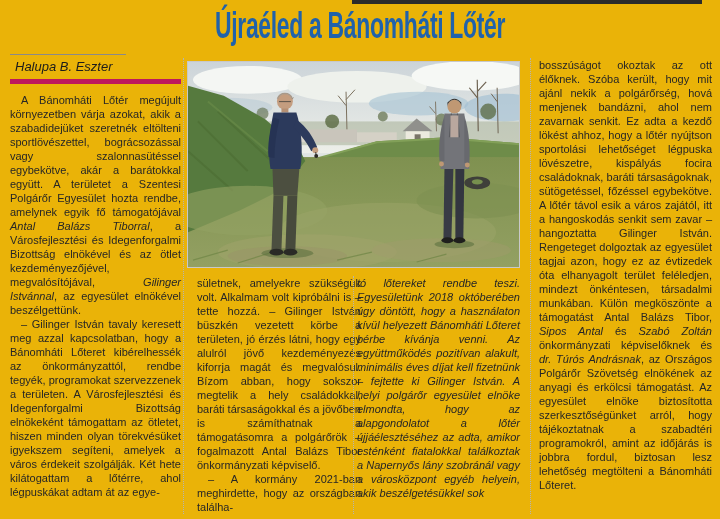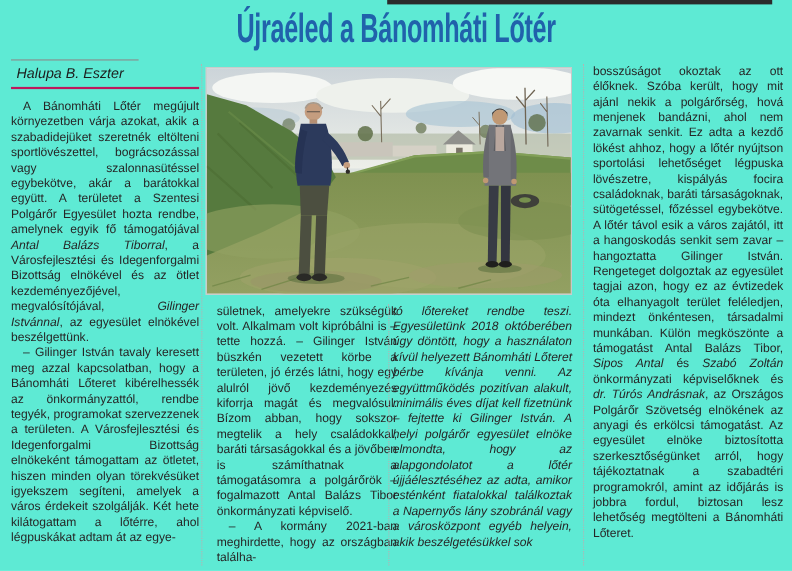--- a/index.html
+++ b/index.html
@@ -1,36 +1,36 @@
 <!DOCTYPE html>
 <html lang="hu"><head>
 <meta charset="utf-8">
 <style>
   html,body{margin:0;padding:0;background:#ffffff;}
   .page{
-    position:relative;width:720px;height:519px;background:#5eead4;
+    position:relative;width:720px;height:519px;background:#eab308;
     overflow:hidden;font-family:"Liberation Sans",sans-serif;color:#262626;
   }
   .artifact-bar{position:absolute;top:0;left:352px;width:350px;height:4px;background:#2b2b2b;}
   .title-wrap{position:absolute;top:1px;left:0;width:720px;text-align:center;}
   .title-text{
     display:inline-block;font-weight:700;font-size:37px;line-height:50px;
     color:#2062ab;transform:scaleX(0.62);transform-origin:center;
     letter-spacing:-0.5px;white-space:nowrap;
   }
   .col{position:absolute;}
   .col p{margin:0;text-align:justify;font-size:11px;line-height:14px;}
   .col-1{left:10px;top:54px;width:171px;}
   .col-2{left:197px;top:276px;width:164px;}
   .col-3{left:357px;top:276px;width:163px;font-style:italic;}
   .col-4{left:539px;top:58px;width:173px;}
   .lead{font-weight:400;text-indent:11px;}
   .p-indent{text-indent:11px;}
   .s-i{font-style:italic;}
-  .byline-block{position:relative;border-bottom:2px solid #be185d;margin-bottom:9px;}
+  .byline-block{position:relative;border-bottom:5px solid #be185d;margin-bottom:9px;}
   .byline-rule-top{position:absolute;top:0;left:0;width:116px;height:0;border-top:1px solid #8a8a8a;}
   .byline{font-style:italic;font-size:13px;line-height:16px;padding:5px 0 4px 5px;color:#1c1c1c;}
   .divider{position:absolute;width:0;border-left:1px dotted #b3b3b3;}
   .divider-1{left:183px;top:58px;height:456px;}
   .divider-2{left:353px;top:276px;height:238px;}
   .divider-3{left:530px;top:58px;height:456px;}
   .photo{
     position:absolute;left:187px;top:61px;width:333px;height:207px;
     border:1px solid #c8c8c8;box-sizing:border-box;background:#dfe4e2;
   }

